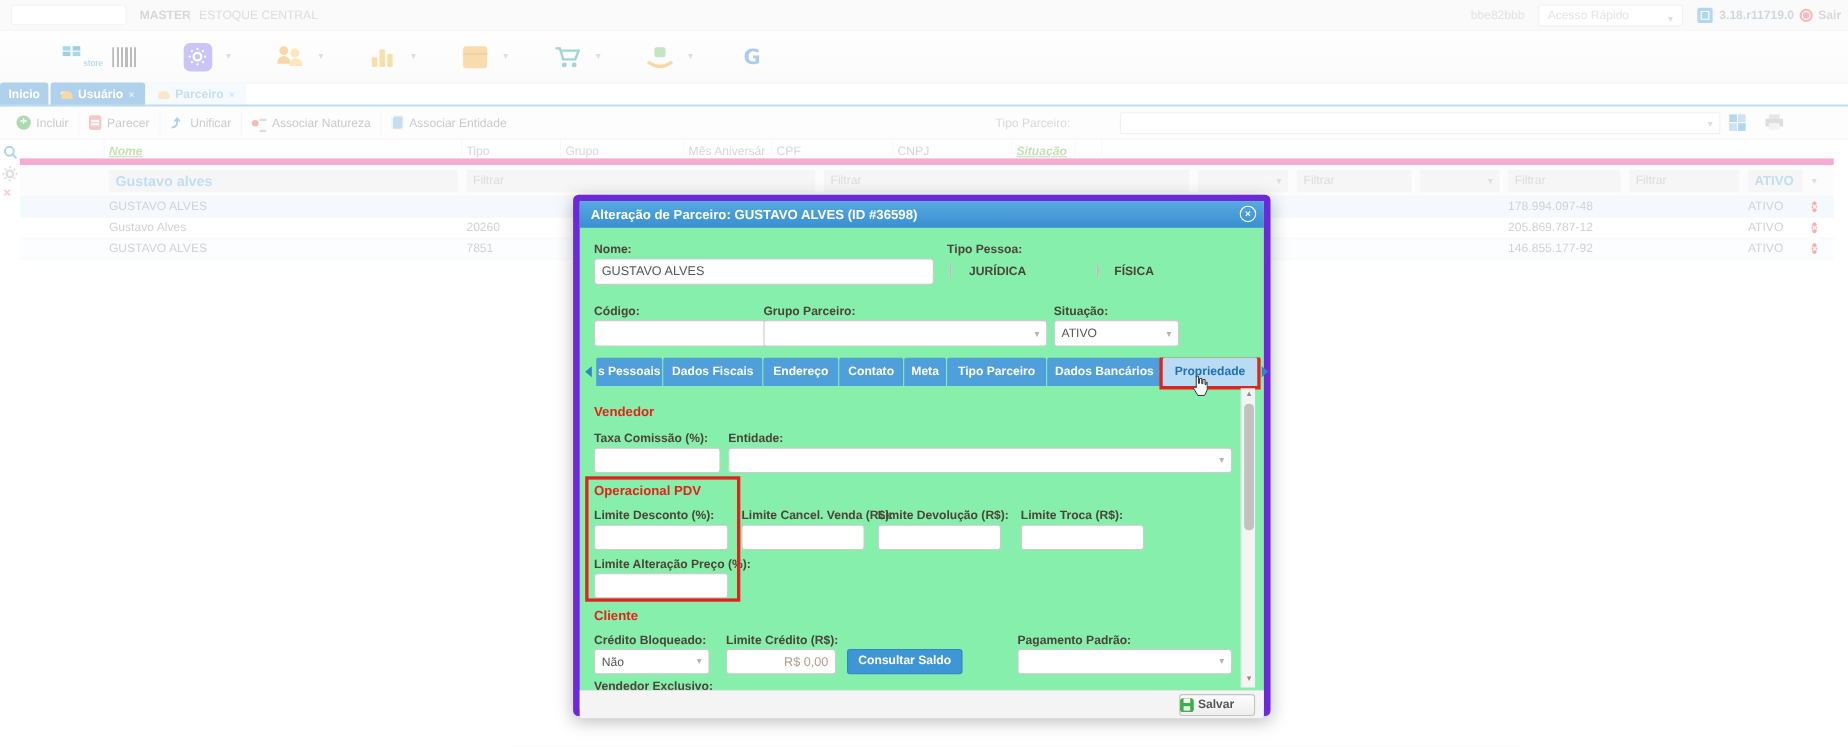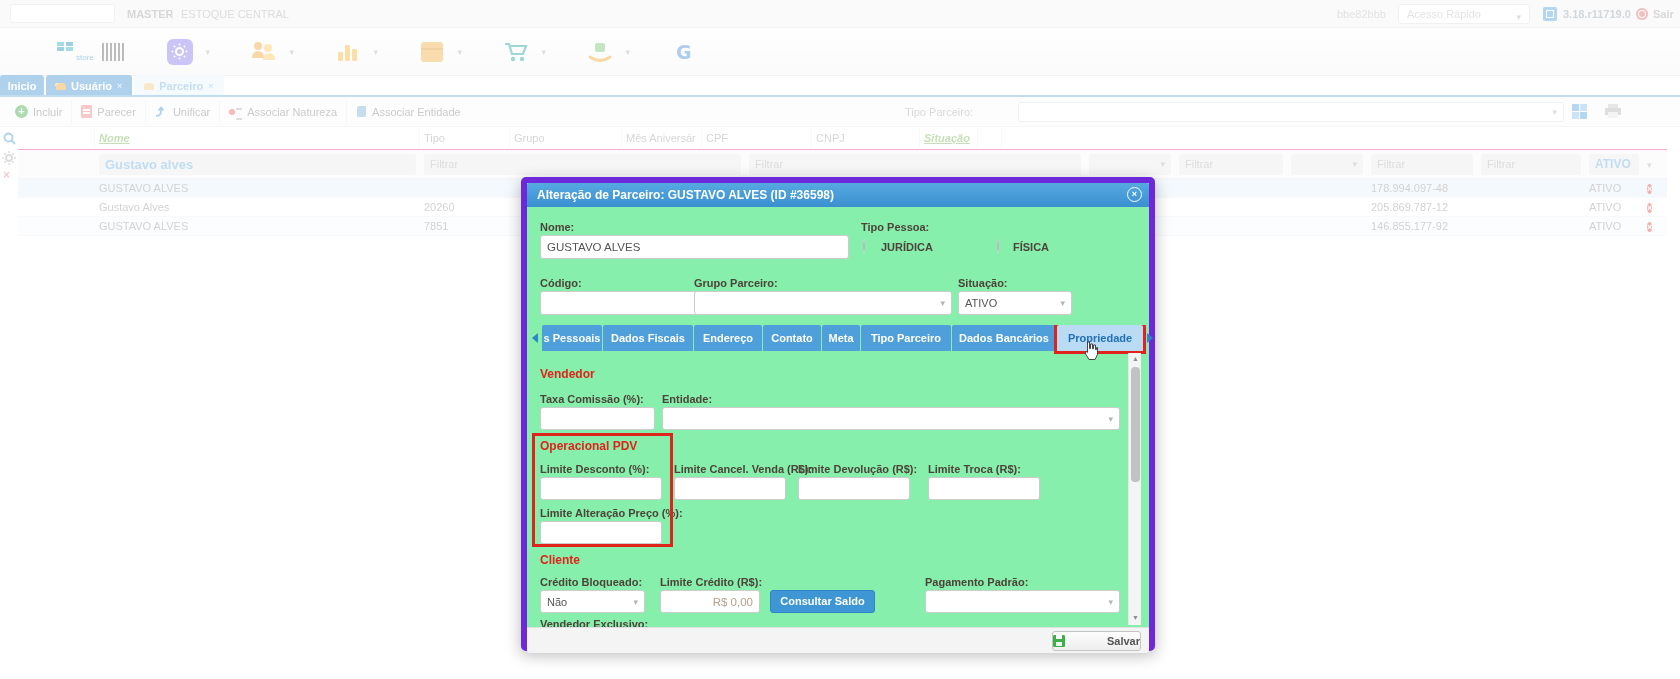--- a/index.html
+++ b/index.html
@@ -77,21 +77,21 @@
   .gutter-ic { left:3px; width:13px; height:13px; }
   .gear-gray { position:relative; }
   .gear-gray .gear-shape { left:2px; top:2px; border-color:#b5b5b5; width:8px; height:8px;
      box-shadow:0 -6px 0 -3px #b5b5b5,0 6px 0 -3px #b5b5b5,-6px 0 0 -3px #b5b5b5,6px 0 0 -3px #b5b5b5,-4px -4px 0 -3px #b5b5b5,4px 4px 0 -3px #b5b5b5,-4px 4px 0 -3px #b5b5b5,4px -4px 0 -3px #b5b5b5; }
   .x-pink { color:#f08a9b; font-weight:bold; font-size:12px; line-height:13px; }
   .x-pink::after { content:"\00D7"; }
   .grid-wrap { left:18px; top:127px; width:1649px; }
   .grow { display:flex; }
   .gcell { flex:none; padding:0 4px; white-space:nowrap; overflow:hidden; }
   .c-eye{width:77px}.c-nome{width:325px}.c-cod{width:325px}.c-raz{width:340px}.c-tipo{width:90px}.c-gru{width:112px}.c-mes{width:80px}.c-cpf{width:110px}.c-cnpj{width:108px}.c-sit{width:58px}.c-x{width:24px}
-  .ghead { height:23px; line-height:23px; color:#a5a5a5; border-bottom:1px solid #ec4899; }
+  .ghead { height:23px; line-height:23px; color:#a5a5a5; border-bottom:6px solid #ec4899; }
   .ghead .gcell { border-right:1px solid #f0f0f0; }
   .sorted { color:#7cb95c; font-style:italic; text-decoration:underline; font-weight:bold; }
   .gfilter { height:29px; background:#f8f8f8; border-bottom:1px solid #e8e8e8; align-items:center; }
   .fbox { height:21px; line-height:21px; background:#ebebeb; border-radius:2px; color:#b3b3b3; padding:0 6px; width:100%; display:flex; align-items:center; }
   .fbox.blue { color:#74b4e4; font-weight:bold; font-size:13px; }
   .fbox .caret { margin-left:auto; }
   .gdata { height:19px; line-height:19px; color:#9b9b9b; border-bottom:1px solid #f1f1f1; align-items:center; }
   .gdata.sel { background:#e7f2fb; }
   .gdata.alt { background:#f7fafd; }
   .eye { width:11px; height:11px; border-radius:50%; background:#bfe0f5; position:relative; margin-left:30px; }
@@ -123,21 +123,21 @@
   .tab-chev.right::after { left:3px; border-left:6px solid #2f85c8; }
   .sec-title { font-weight:bold; color:#e2231a; font-size:12px; }
   .red-rect { border:3px solid #e0231c; z-index:20; pointer-events:none; }
   .btn-blue { background:#3f96d5; border-radius:3px; color:#fff; font-weight:bold; text-align:center; border:1px solid #2f85c8; }
   .m-scroll { left:601px; top:170px; width:13px; height:272px; background:#f4f4f4; border-left:1px solid #e8e8e8; }
   .sc-arrow { left:2px; width:9px; height:10px; color:#8f8f8f; font-size:7px; line-height:10px; text-align:center; }
   .sc-up::after { content:"\25B2"; }
   .sc-dn::after { content:"\25BC"; }
   .sc-thumb { left:2px; top:14px; width:9px; height:115px; background:#c2c2c2; border-radius:4px; }
   .m-footer { left:0; top:444px; width:100%; height:26px; background:#f4f4f4; border-top:1px solid #e0e0e0; border-radius:0 0 3px 3px; }
-  .save-btn { right:8px; top:3px; width:89px; height:20px; background:linear-gradient(#fdfdfd,#eee); border:1px solid #c4c4c4; border-radius:3px; display:flex; align-items:center; justify-content:space-between; gap:4px; color:#555; font-weight:bold; }
+  .save-btn { right:8px; top:3px; width:69px; height:20px; background:linear-gradient(#fdfdfd,#eee); border:1px solid #c4c4c4; border-radius:3px; display:flex; align-items:center; justify-content:flex-start; gap:4px; color:#555; font-weight:bold; }
   .floppy { width:12px; height:12px; background:#3fae49; border-radius:2px; box-shadow:inset 0 -5px 0 -2px #3fae49, inset 0 0 0 20px #3fae49; position:relative; }
   .floppy::before { content:""; position:absolute; left:3px; top:0; width:6px; height:4px; background:#fff; }
   .floppy::after { content:""; position:absolute; left:3px; bottom:1px; width:6px; height:4px; background:#e8f7ea; }
   .cursor-svg { z-index:30; }
   .it-g { color:#9aa7b0; }
 </style>
 </head>
 <body>
 
 <div class="screen">

